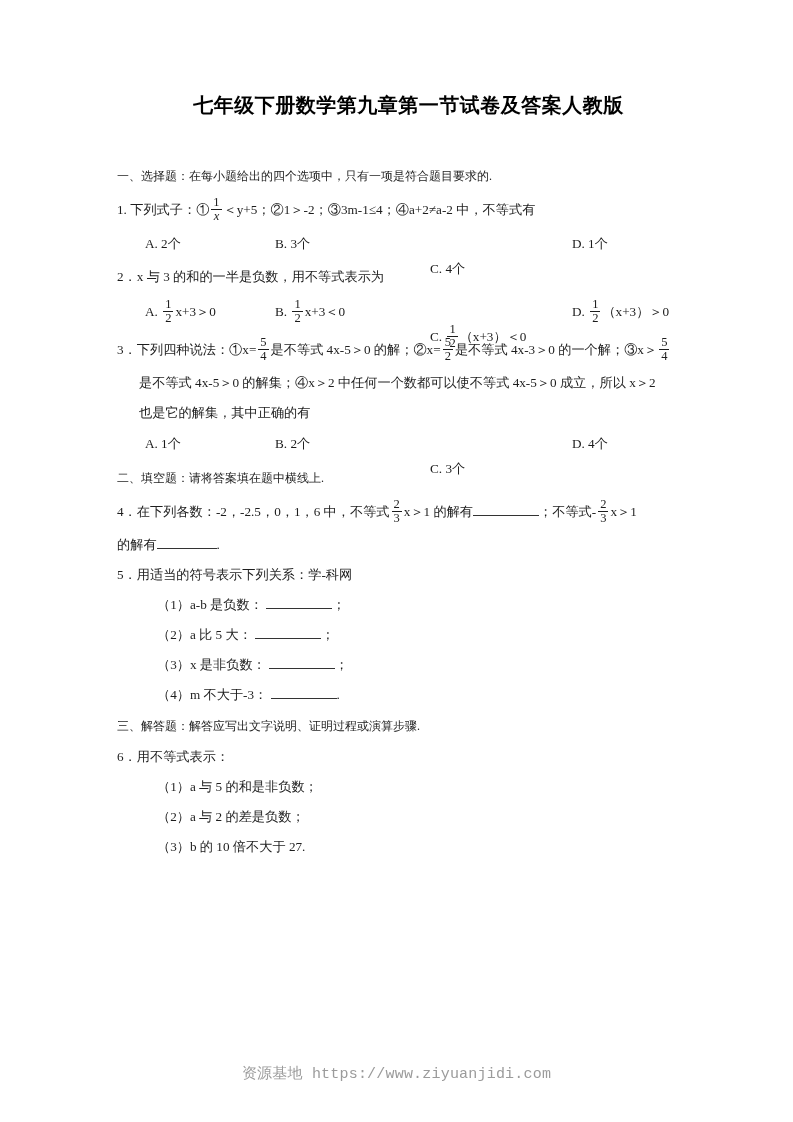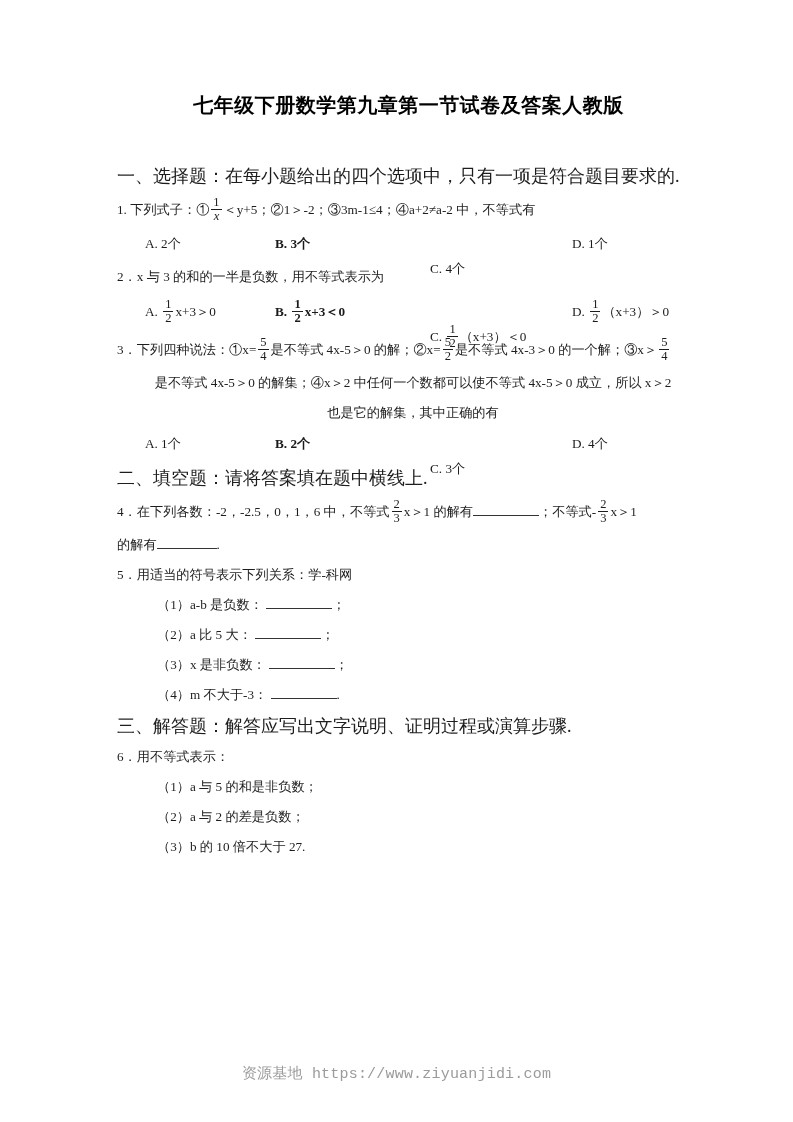--- a/index.html
+++ b/index.html
@@ -41,41 +41,41 @@
   }
   .line {
     font-size: 13.2px;
     line-height: 30px;
     color: #1d1d1d;
     white-space: nowrap;
     position: relative;
   }
   .line.tall { line-height: 36px; }
   .sec-head {
-    font-size: 18px;
+    font-size: 12px;
     line-height: 32px;
     color: #1d1d1d;
   }
-  .indent1 { padding-left: 22px; text-align: center; }
+  .indent1 { padding-left: 22px; }
   .indent2 { padding-left: 40px; }
   .opts {
     display: block;
     font-size: 13.2px;
     line-height: 32px;
     position: relative;
     height: 34px;
   }
   .opts.withfrac { height: 40px; line-height: 40px; }
   .opt {
     position: absolute;
     top: 0;
     white-space: nowrap;
   }
   .opt.a { left: 28px; }
-  .opt.b { left: 158px; font-weight: bold; }
+  .opt.b { left: 158px; }
   .opt.c { left: 313px; margin-top: 25px; }
   .opt.d { left: 455px; }
   .frac {
     display: inline-block;
     vertical-align: middle;
     text-align: center;
     font-size: 12.5px;
     line-height: 1.05;
     margin: 0 2px;
     position: relative;

